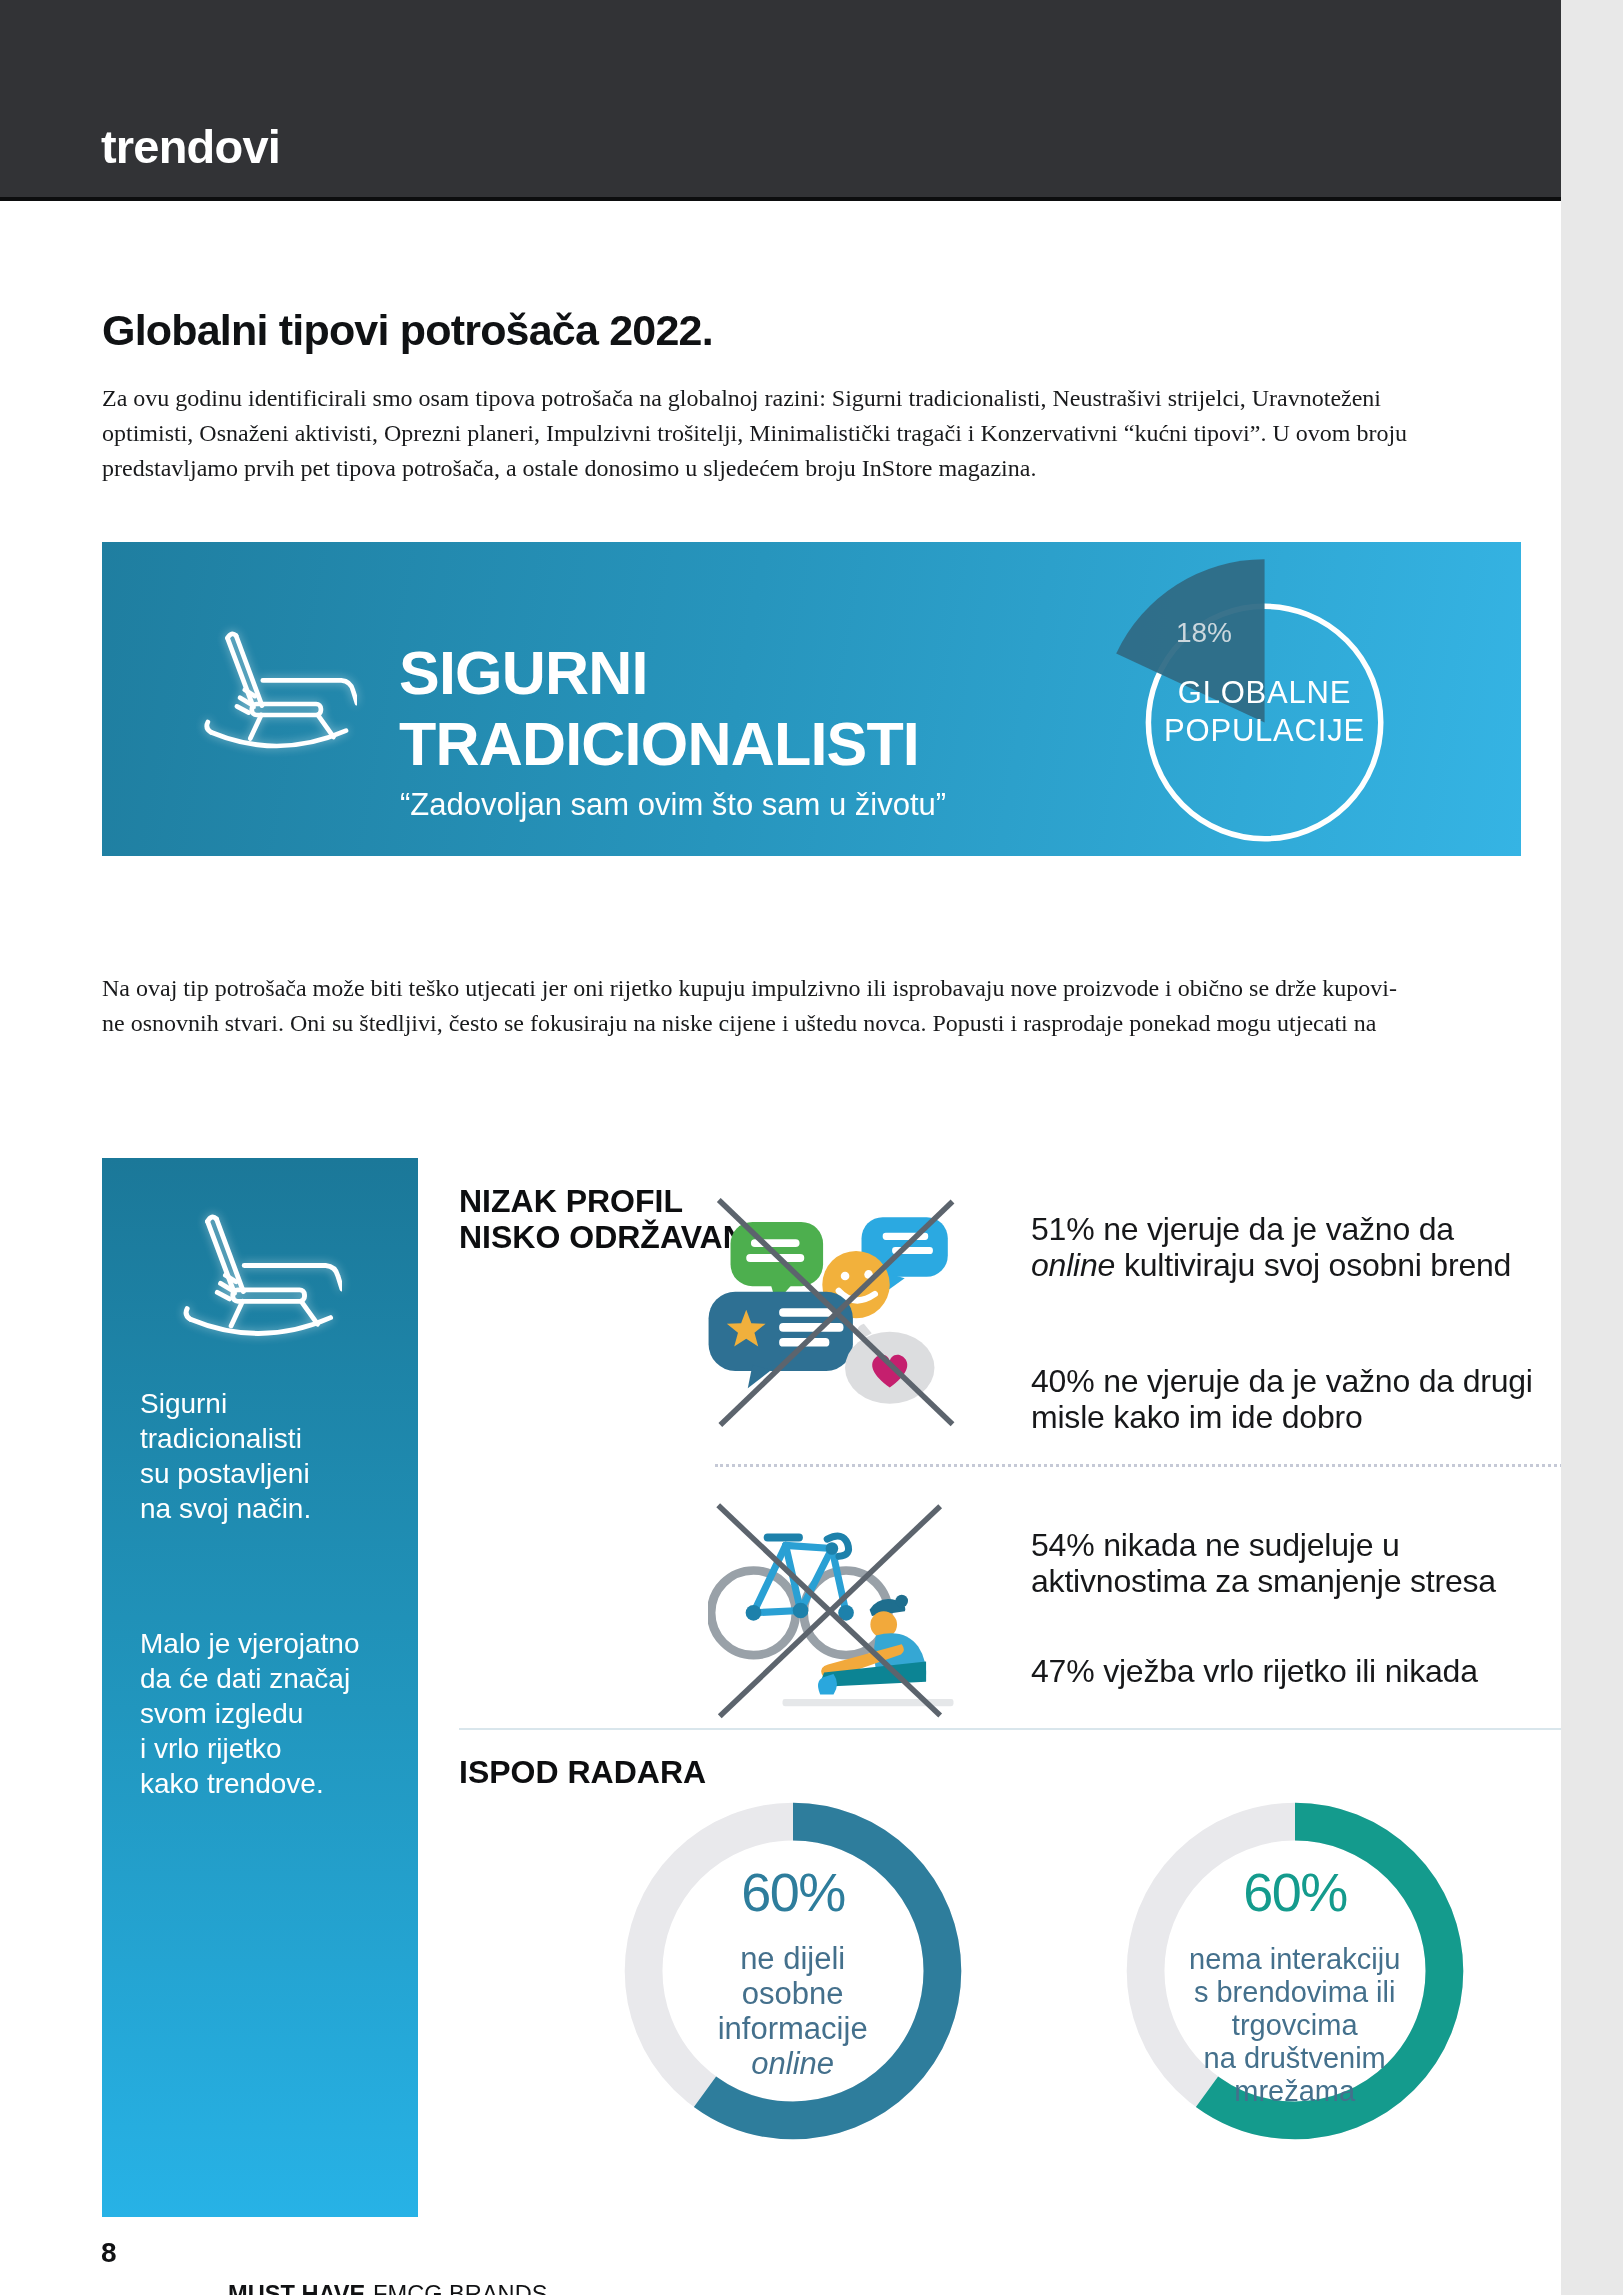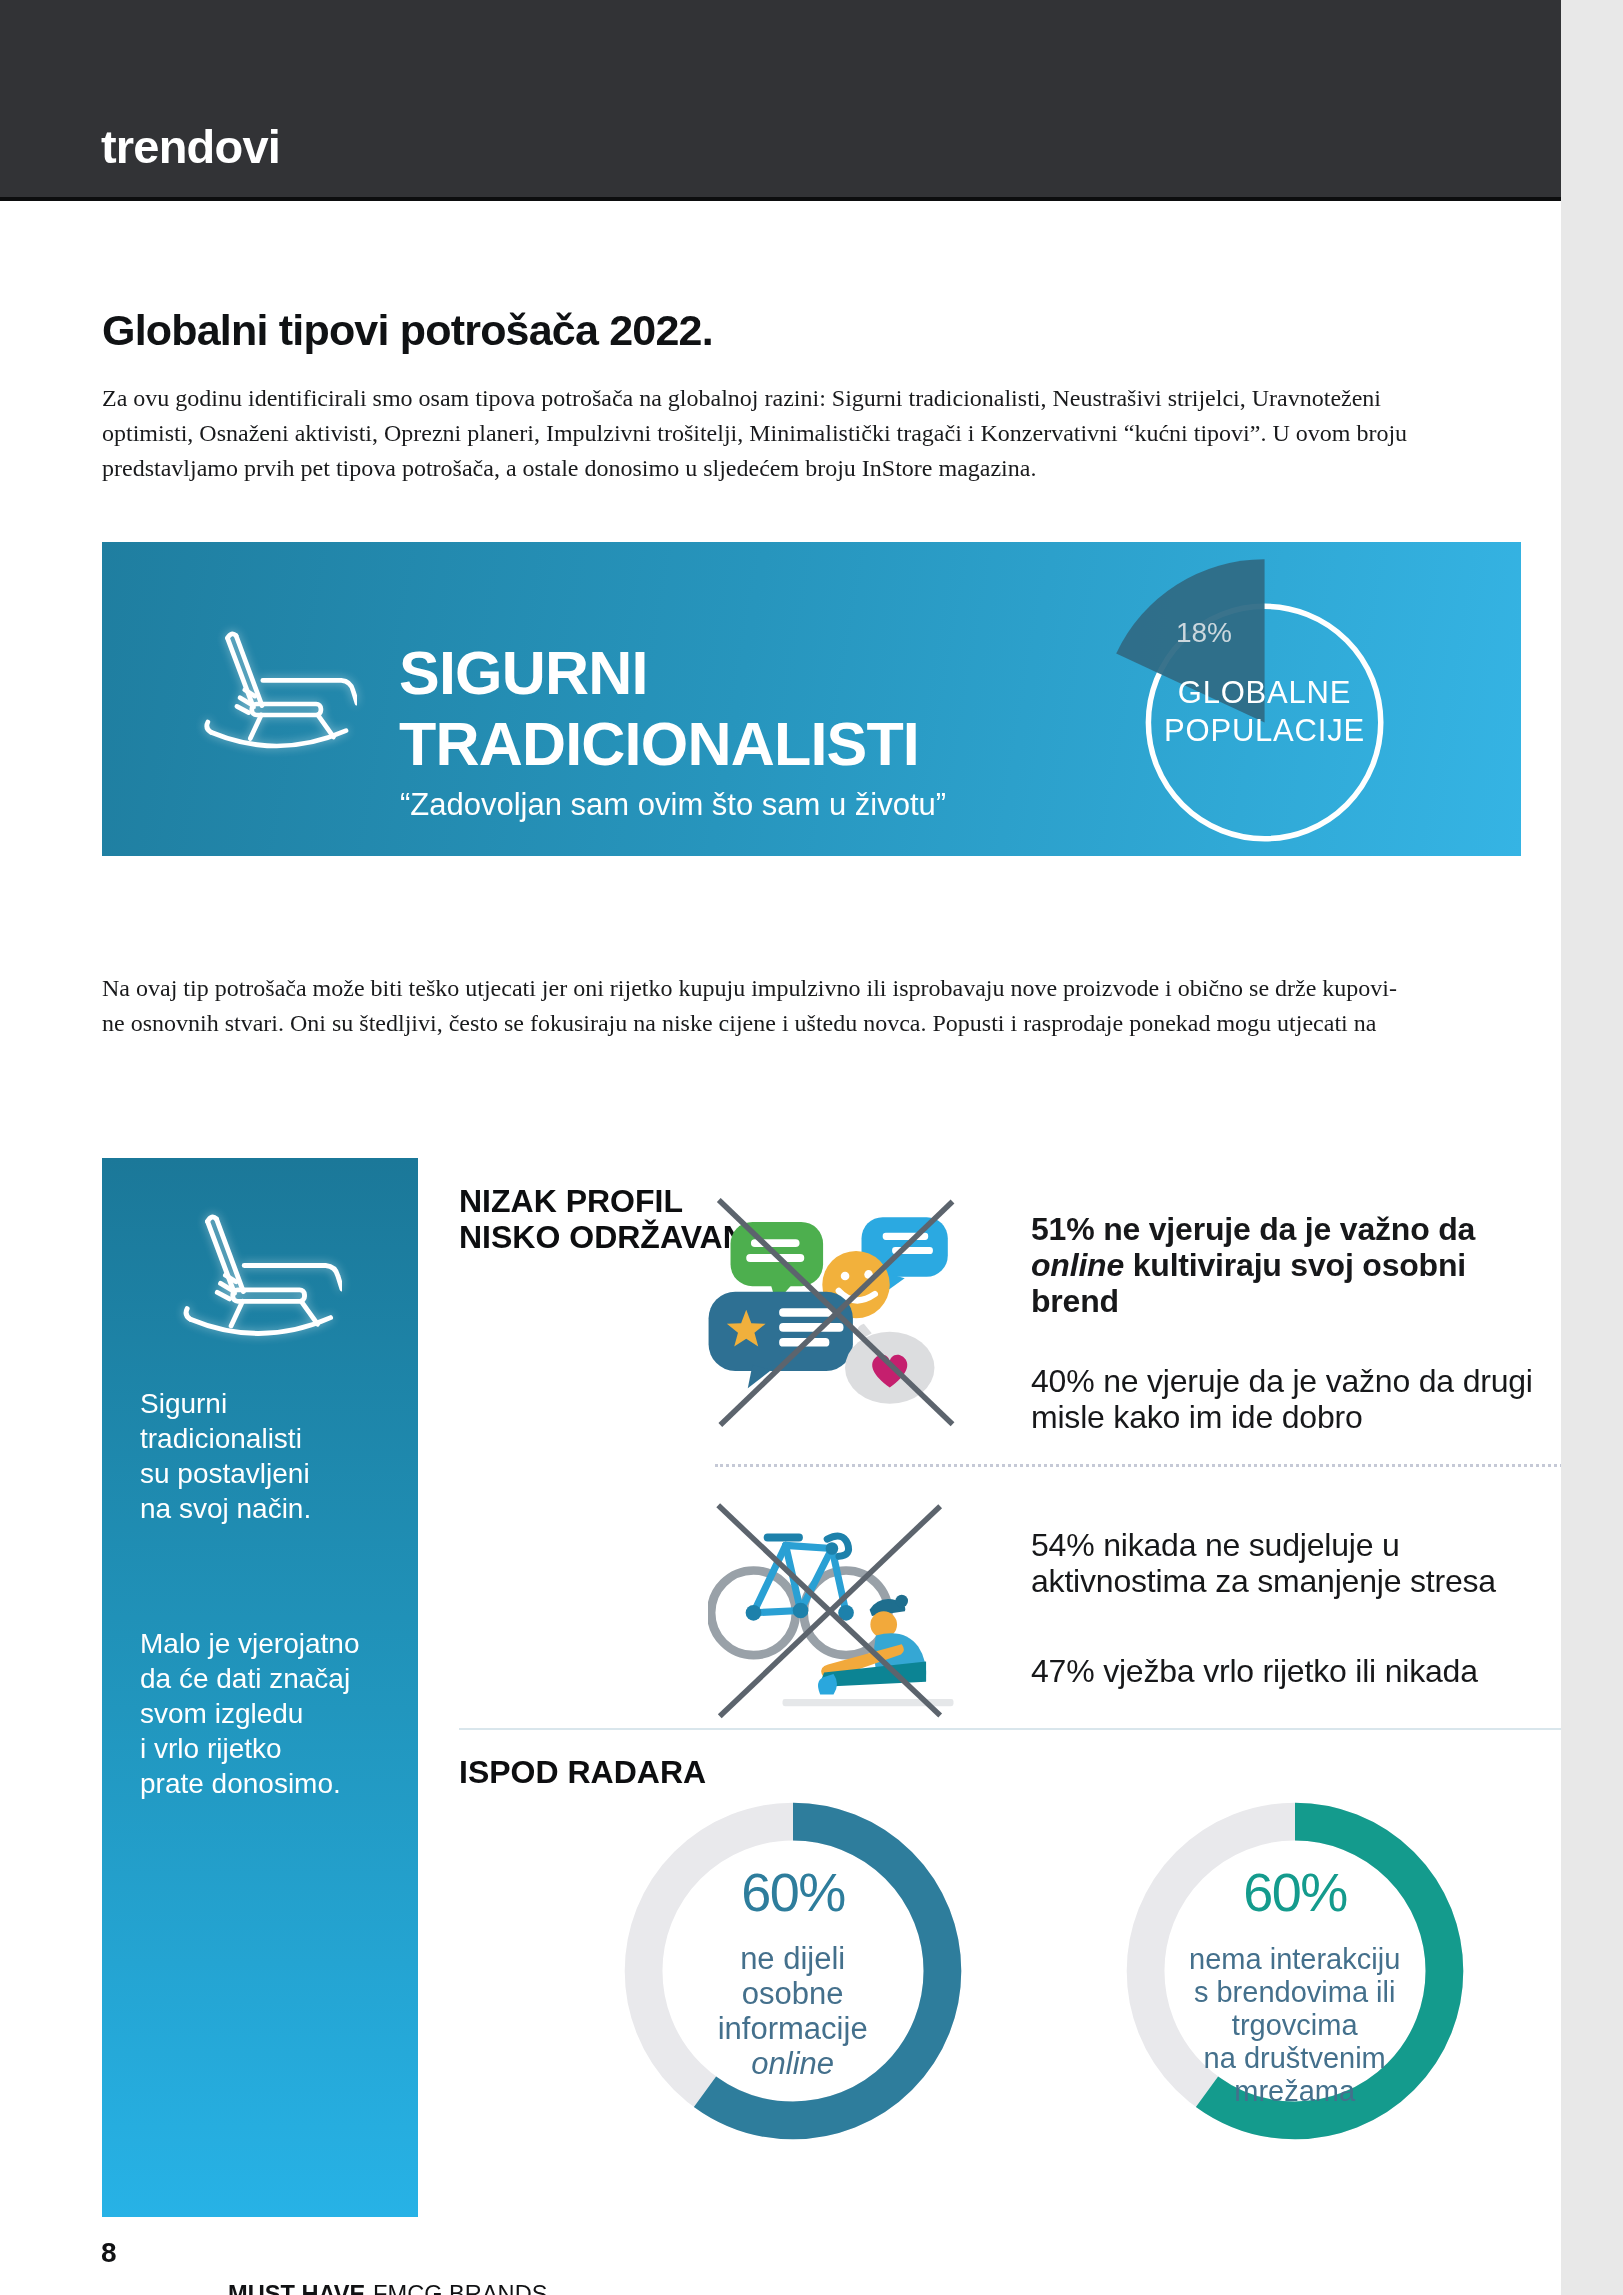--- a/index.html
+++ b/index.html
@@ -37,21 +37,21 @@
   .side-text-1{top:228px;}
   .side-text-2{top:468px;}
 
   .kicker{font-size:32px;font-weight:700;color:#0d0e10;letter-spacing:0;}
   .kicker-l1{left:459px;top:1183px;}
   .kicker-l2{left:459px;top:1219px;}
   .radar-heading{left:459px;top:1754px;}
 
   .stat{left:1031px;font-size:32px;line-height:36px;color:#17181a;letter-spacing:-0.2px;}
   .stat em{font-style:italic;}
-  .stat-1{top:1211px;font-weight:bold;}
+  .stat-1{top:1211px;}
   .stat-2{top:1363px;}
   .stat-3{top:1527px;}
   .stat-4{top:1653px;}
 
   .dotted-sep{left:715px;top:1464px;width:883px;height:0;border-top:3.1px dotted #c5c9d6;}
   .solid-sep{left:459px;top:1728px;width:1164px;height:2.4px;background:#d9e6ec;}
 
   
   .donut{width:346px;height:346px;}
   .donut-1{left:620px;top:1798px;}
@@ -148,21 +148,21 @@
       <div>Sigurni</div>
       <div>tradicionalisti</div>
       <div>su postavljeni</div>
       <div>na svoj način.</div>
     </div>
     <div class="abs side-text side-text-2">
       <div>Malo je vjerojatno</div>
       <div>da će dati značaj</div>
       <div>svom izgledu</div>
       <div>i vrlo rijetko</div>
-      <div>prate donosimo.</div>
+      <div>kako trendove.</div>
     </div>
   </aside>
 
   <div class="abs kicker kicker-l1">NIZAK PROFIL</div>
   <div class="abs kicker kicker-l2">NISKO ODRŽAVANJE</div>
 
   <svg class="abs" style="left:707px;top:1198px;" width="251" height="236" viewBox="0 0 320 300">
     <g fill="#4daf4e">
       <rect x="30" y="30" width="118" height="82" rx="28"></rect>
       <path d="M80 105 l8 28 l22 -25 z"></path>

